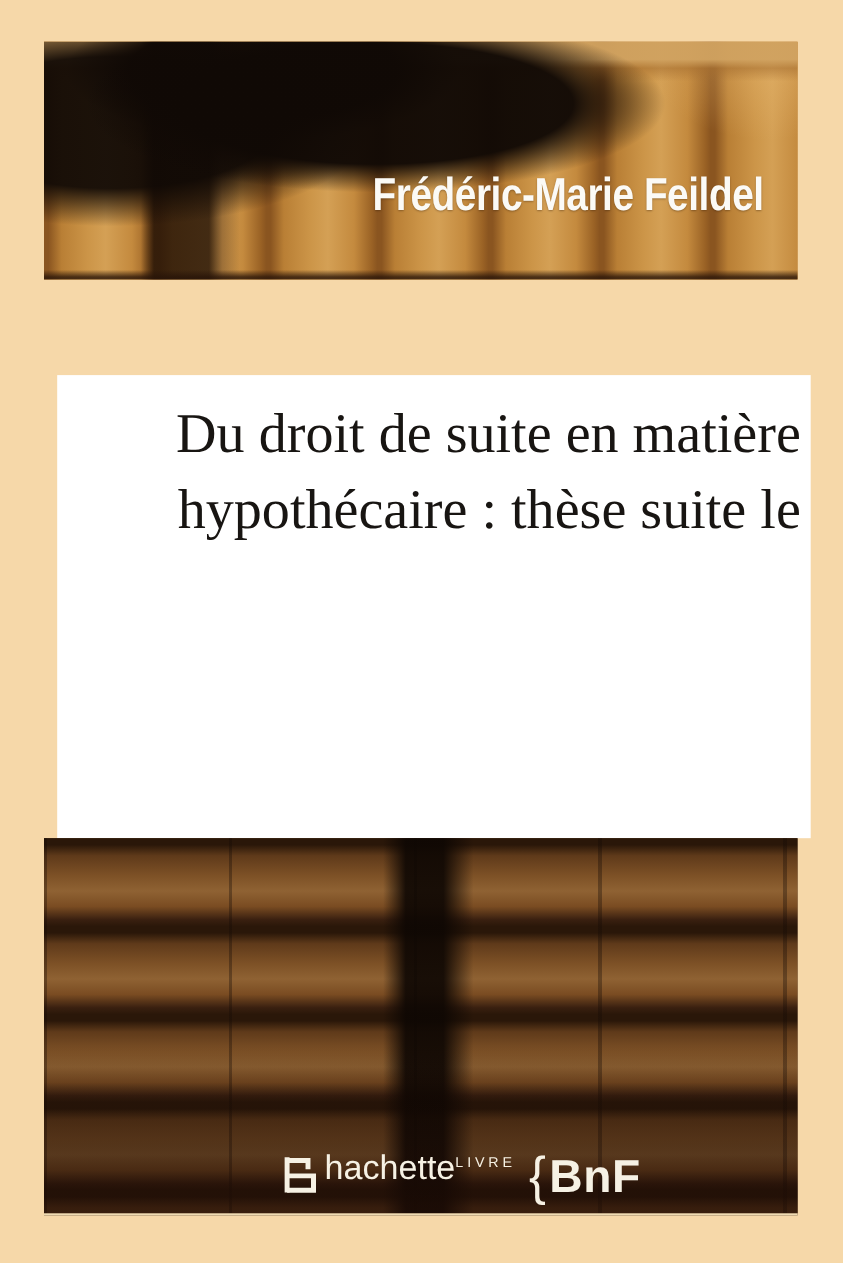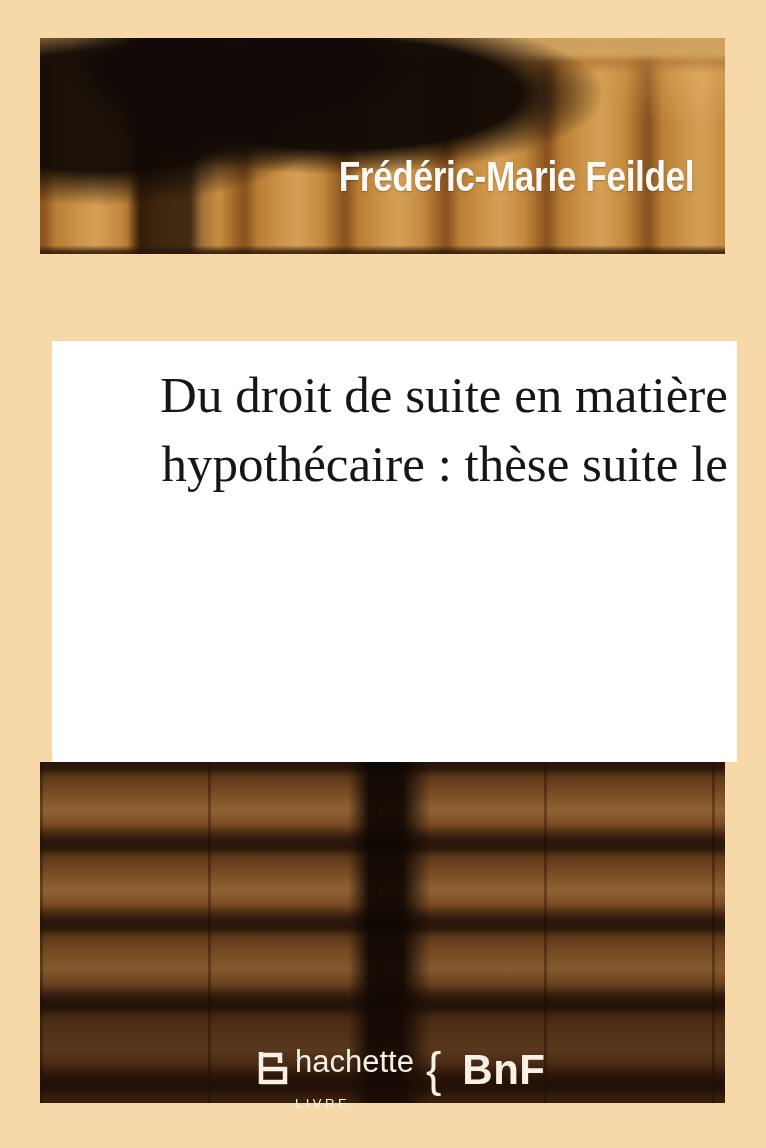--- a/index.html
+++ b/index.html
@@ -58,26 +58,26 @@
         #7a4c22 62px, #3a2010 74px, #2a1709 80px);
     background-color:#4a2c15;
   }
   
   .logos{
     position:absolute;left:218px;top:284px;
     display:flex;align-items:flex-start;color:#f6f1e4;
   }
   .hachette{display:flex;align-items:flex-start;gap:6px;}
   .h-icon{margin-top:5px;display:block;}
-  .h-text{display:flex;flex-direction:column;line-height:1;}
+  .h-text{display:flex;flex-direction:row;line-height:1;}
   .h-name{font-size:31px;letter-spacing:0;}
-  .h-sub{font-size:13px;letter-spacing:3.5px;margin-top:20px;}
+  .h-sub{font-size:13px;letter-spacing:3.5px;margin-top:4px;}
   .bnf{display:flex;align-items:flex-start;margin-left:12px;}
   .bnf-brace{font-size:46px;font-weight:400;line-height:1;transform:scaleY(1.05);}
-  .bnf-name{font-size:42px;font-weight:bold;line-height:1;margin-left:21px;margin-top:3px;letter-spacing:.5px;}
+  .bnf-name{font-size:42px;font-weight:bold;line-height:1;margin-left:3px;margin-top:3px;letter-spacing:.5px;}
 </style>
 </head>
 <body>
 
 <div class="page">
 
   <div class="photo-top">
     <div class="author">Frédéric-Marie Feildel</div>
   </div>
 

